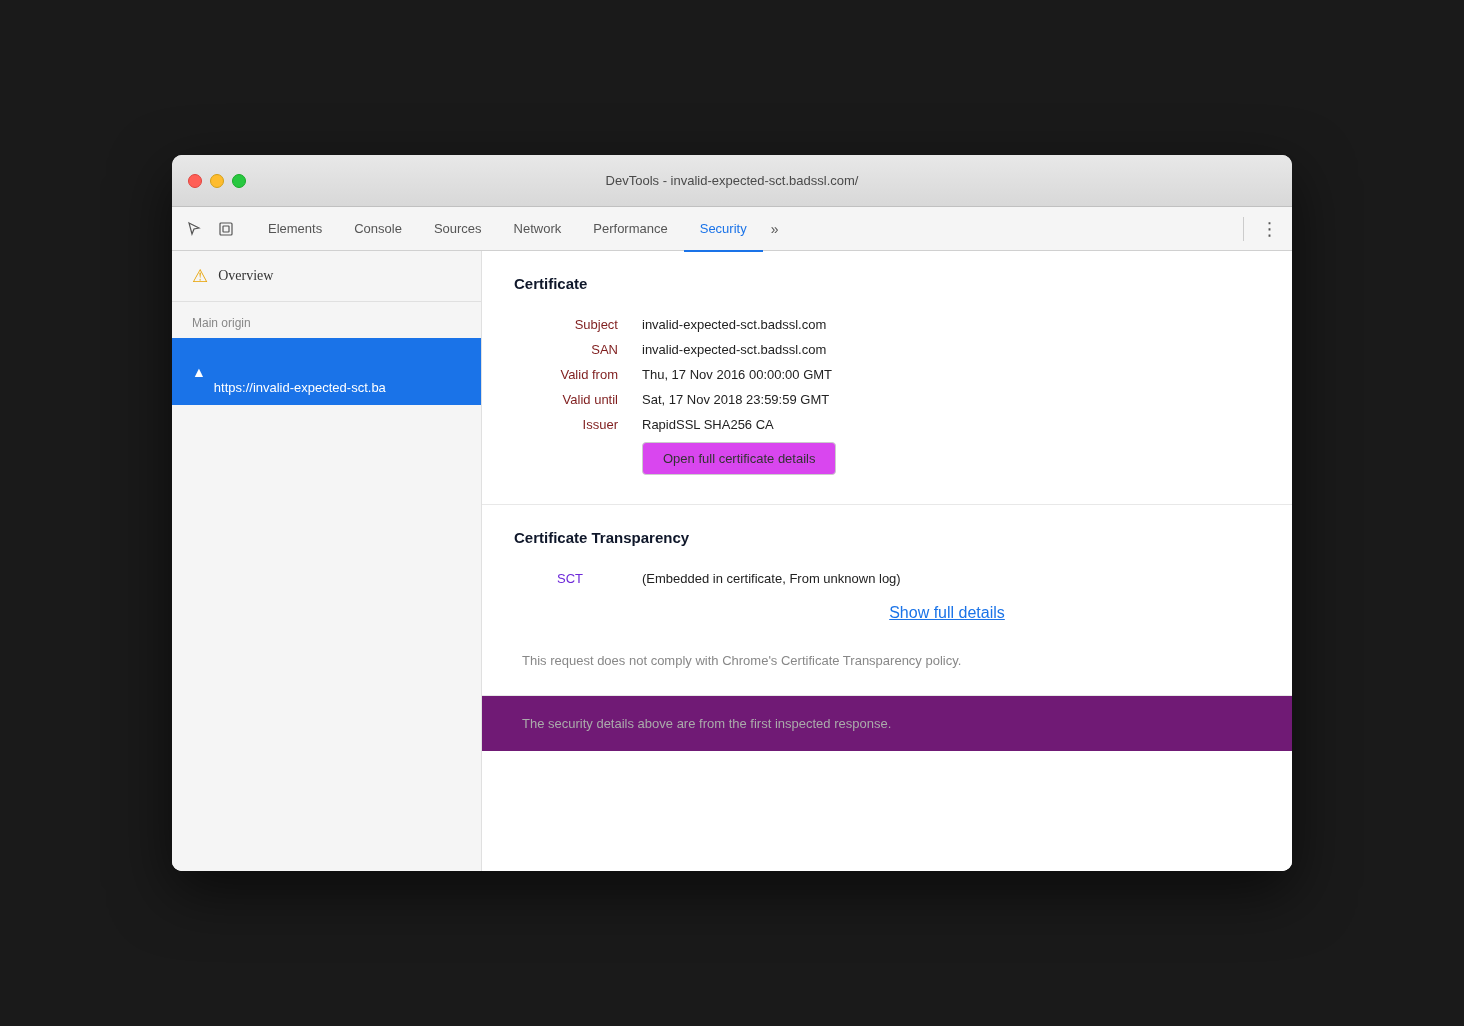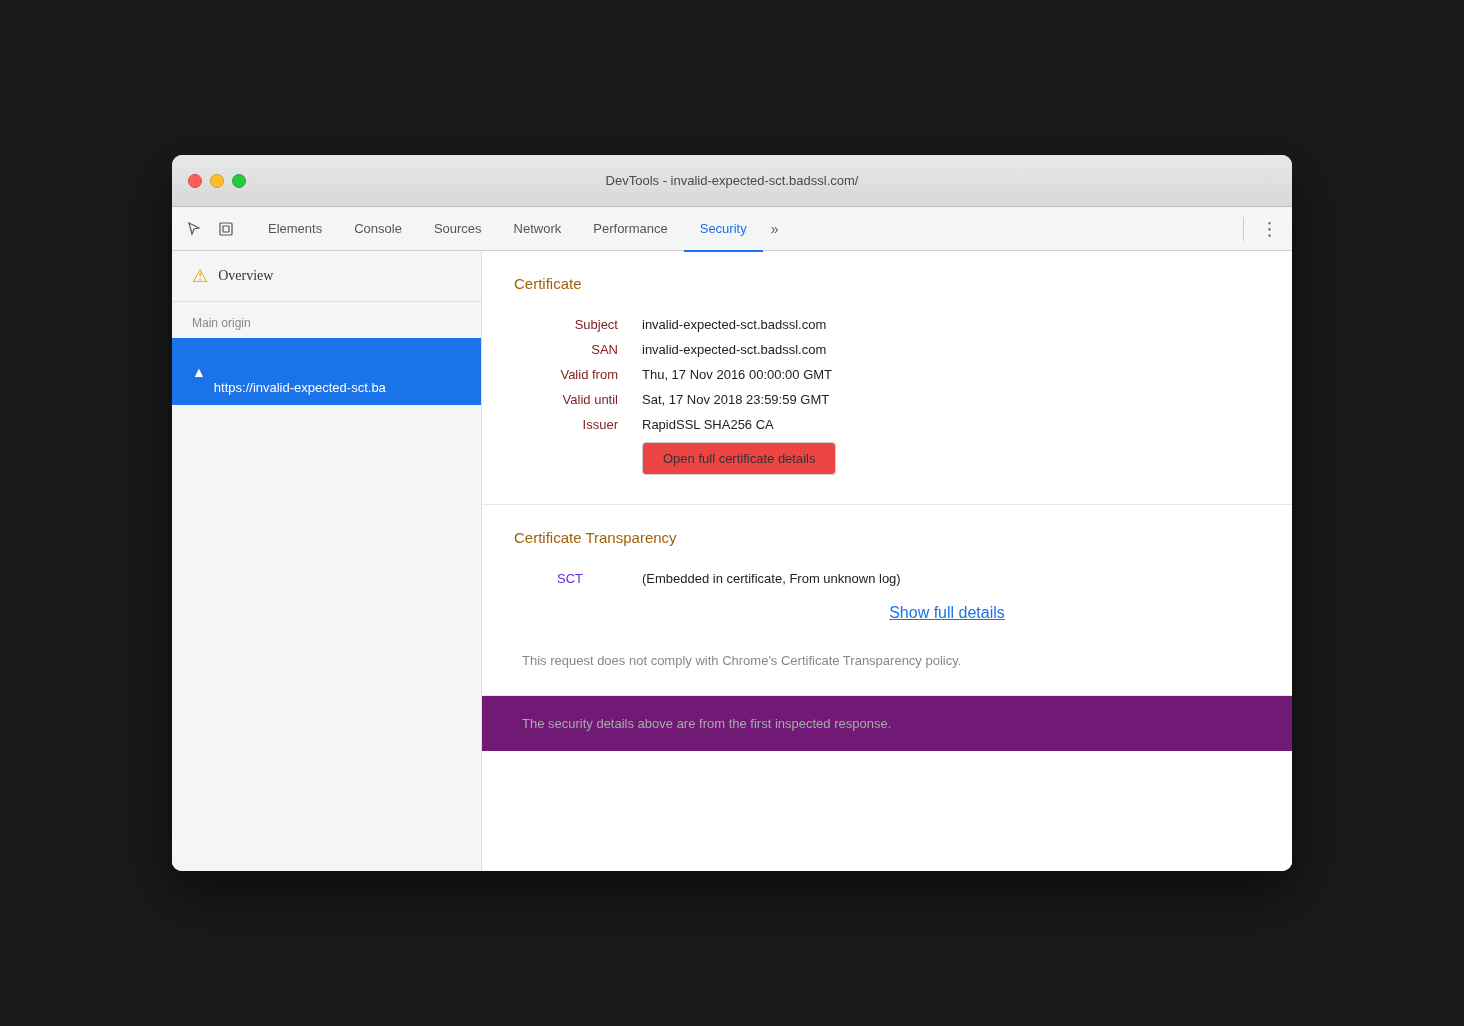--- a/index.html
+++ b/index.html
@@ -201,22 +201,22 @@
       overflow-y: auto;
     }
 
     .detail-section {
       padding: 24px 32px 24px 32px;
       border-bottom: 1px solid #e8e8e8;
     }
 
     .section-title {
       font-size: 15px;
-      font-weight: 400;
-      color: #a16207;
+      font-weight: 700;
+      color: #0f172a;
       margin-bottom: 20px;
     }
 
     .cert-table {
       width: 100%;
       border-collapse: collapse;
     }
     .cert-table tr td {
       padding: 5px 8px;
       font-size: 13px;
@@ -231,21 +231,21 @@
     }
     .cert-table tr td:last-child {
       color: #222;
     }
 
     .cert-btn-row {
       padding: 16px 8px 4px 0;
     }
     .open-cert-btn {
       padding: 8px 20px;
-      background: #ef4444;
+      background: #d946ef;
       border: 1px solid #ccc;
       border-radius: 4px;
       font-size: 13px;
       color: #333;
       cursor: pointer;
       font-weight: 500;
     }
 
     .ct-table {
       width: 100%;

